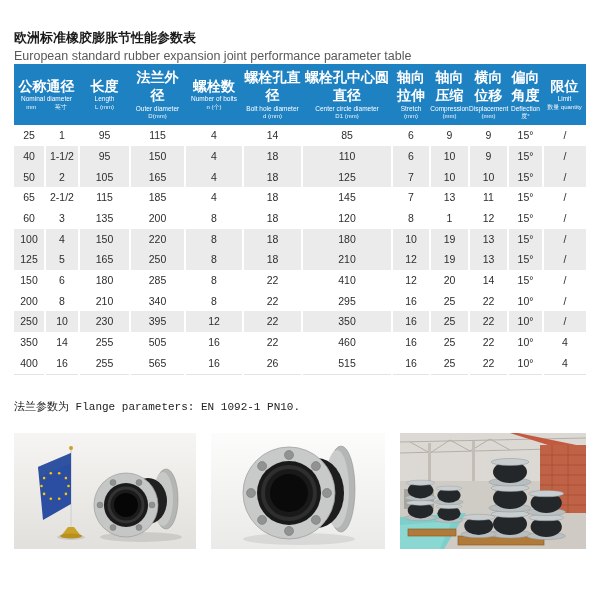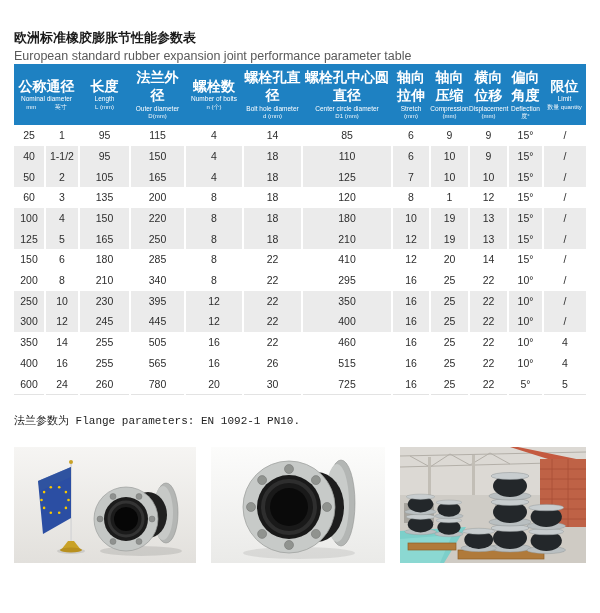--- a/index.html
+++ b/index.html
@@ -22,21 +22,21 @@
   .h-sub{font-size:6px;line-height:1.25;opacity:.95;}
   .h-sub.split{display:flex;justify-content:space-around;padding:0 3px;}
   table.param tbody td{
     text-align:center;font-size:10.5px;color:#2d2d2d;height:20.7px;
     padding:0;line-height:20.7px;border-left:2px solid #ffffff;background:#ffffff;
   }
   table.param tbody td:first-child{border-left:none;}
   table.param tbody tr.stripe td{background:var(--stripe,#ebebeb);}
 
   .flange-note{
-    margin-top:18px;font-family:"Liberation Mono",monospace;
+    margin-top:24px;font-family:"Liberation Mono",monospace;
     font-size:11px;color:#222222;letter-spacing:0;
   }
 
   .photos{display:flex;gap:15px;margin-top:19px;}
   .photo{height:116px;overflow:hidden;background:#f2f1ef;}
   .photo svg{display:block;}
   .p1{width:182px;} .p2{width:175px;} .p3{width:186px;}
 </style>
 </head>
 <body style="--blue: #1e81c2; --stripe: #ebebeb;">
@@ -160,20 +160,34 @@
           <td>4</td>
           <td>18</td>
           <td>125</td>
           <td>7</td>
           <td>10</td>
           <td>10</td>
           <td>15°</td>
           <td>/</td>
         </tr>
         <tr>
+          <td>65</td>
+          <td>2-1/2</td>
+          <td>115</td>
+          <td>185</td>
+          <td>4</td>
+          <td>18</td>
+          <td>145</td>
+          <td>7</td>
+          <td>13</td>
+          <td>11</td>
+          <td>15°</td>
+          <td>/</td>
+        </tr>
+        <tr>
           <td>60</td>
           <td>3</td>
           <td>135</td>
           <td>200</td>
           <td>8</td>
           <td>18</td>
           <td>120</td>
           <td>8</td>
           <td>1</td>
           <td>12</td>
@@ -243,34 +257,20 @@
           <td>395</td>
           <td>12</td>
           <td>22</td>
           <td>350</td>
           <td>16</td>
           <td>25</td>
           <td>22</td>
           <td>10°</td>
           <td>/</td>
         </tr>
-        <tr class="stripe">
-          <td>300</td>
-          <td>12</td>
-          <td>245</td>
-          <td>445</td>
-          <td>12</td>
-          <td>22</td>
-          <td>400</td>
-          <td>16</td>
-          <td>25</td>
-          <td>22</td>
-          <td>10°</td>
-          <td>/</td>
-        </tr>
         <tr>
           <td>350</td>
           <td>14</td>
           <td>255</td>
           <td>505</td>
           <td>16</td>
           <td>22</td>
           <td>460</td>
           <td>16</td>
           <td>25</td>
@@ -284,34 +284,20 @@
           <td>255</td>
           <td>565</td>
           <td>16</td>
           <td>26</td>
           <td>515</td>
           <td>16</td>
           <td>25</td>
           <td>22</td>
           <td>10°</td>
           <td>4</td>
-        </tr>
-        <tr>
-          <td>600</td>
-          <td>24</td>
-          <td>260</td>
-          <td>780</td>
-          <td>20</td>
-          <td>30</td>
-          <td>725</td>
-          <td>16</td>
-          <td>25</td>
-          <td>22</td>
-          <td>5°</td>
-          <td>5</td>
         </tr>
       </tbody>
   </table>
 
   <div class="flange-note">法兰参数为 Flange parameters: EN 1092-1 PN10.</div>
 
   <div class="photos">
 
     <div class="photo p1">
       <svg width="182" height="116" viewBox="0 0 182 116">

